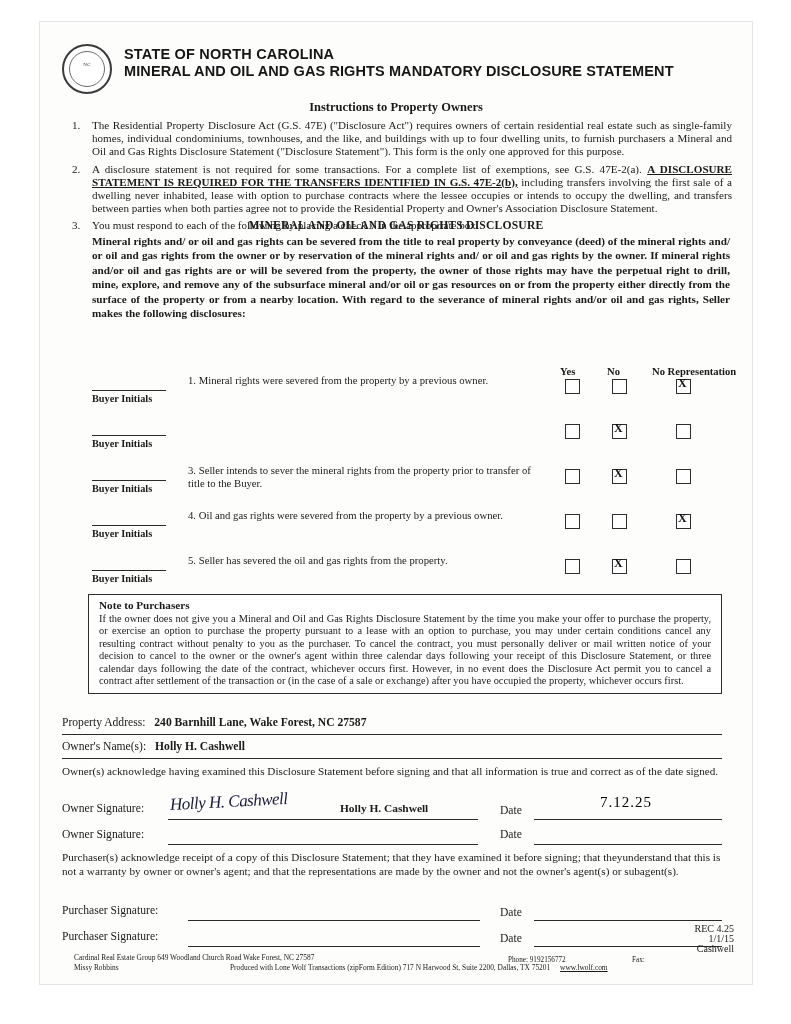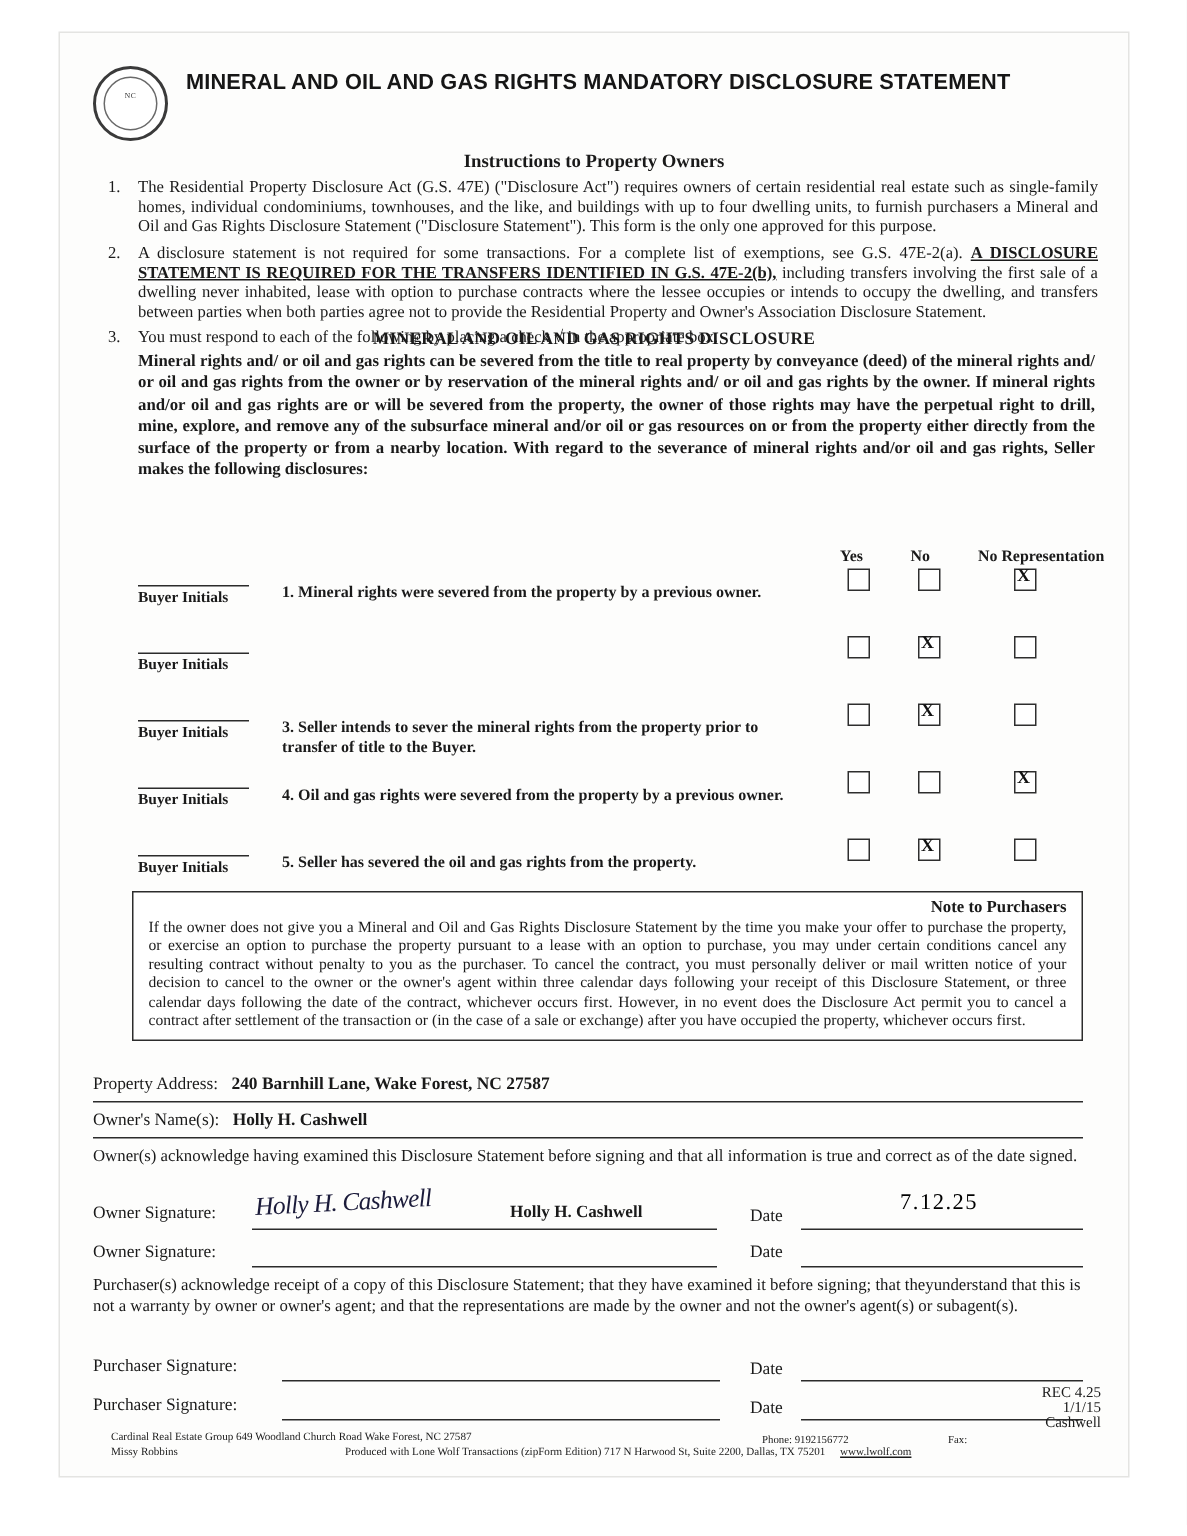--- a/index.html
+++ b/index.html
@@ -167,23 +167,23 @@
   }
   .initials .rule {
     border-top: 1px solid #2b2b2b;
     width: 74px;
     margin-bottom: 2px;
   }
   .qtext {
     position: absolute;
     left: 148px;
     width: 352px;
-    top: 15px;
+    top: 0;
     font-size: 10.7px;
-    font-weight: bold;
+    font-weight: normal;
     line-height: 13px;
   }
   .box {
     position: absolute;
     width: 13px; height: 13px;
     border: 1px solid #2e2e2e;
     top: 5px;
     background: #fff;
   }
   .box.yes { left: 525px; }
@@ -203,21 +203,21 @@
     position: absolute;
     left: 48px;
     right: 30px;
     top: 572px;
     border: 1px solid #2c2c2c;
     box-sizing: border-box;
     padding: 4px 10px 6px 10px;
     background: #fff;
   }
   .note-title {
-    text-align: right;
+    text-align: left;
     font-weight: bold;
     font-size: 11.2px;
     margin-bottom: 2px;
   }
   .note-body {
     font-size: 10.4px;
     line-height: 12.4px;
     text-align: justify;
   }
   
@@ -261,20 +261,21 @@
 <body>
 
 <div class="page">
   <div class="scan">
 
     <div class="hdr">
       <div class="seal">
         <div class="sealtxt">NC</div>
       </div>
       <div class="hdr-text">
+        <div class="hdr-l1">STATE OF NORTH CAROLINA</div>
         <div class="hdr-l2">MINERAL AND OIL AND GAS RIGHTS MANDATORY DISCLOSURE STATEMENT</div>
       </div>
     </div>
 
     <div class="instr-title">Instructions to Property Owners</div>
 
     <div class="list">
       <div class="li">
         <div class="num">1.</div>
         <div class="body">The Residential Property Disclosure Act (G.S. 47E) ("Disclosure Act") requires owners of certain residential real estate such as single-family homes, individual condominiums, townhouses, and the like, and buildings with up to four dwelling units, to furnish purchasers a Mineral and Oil and Gas Rights Disclosure Statement ("Disclosure Statement"). This form is the only one approved for this purpose.</div>

